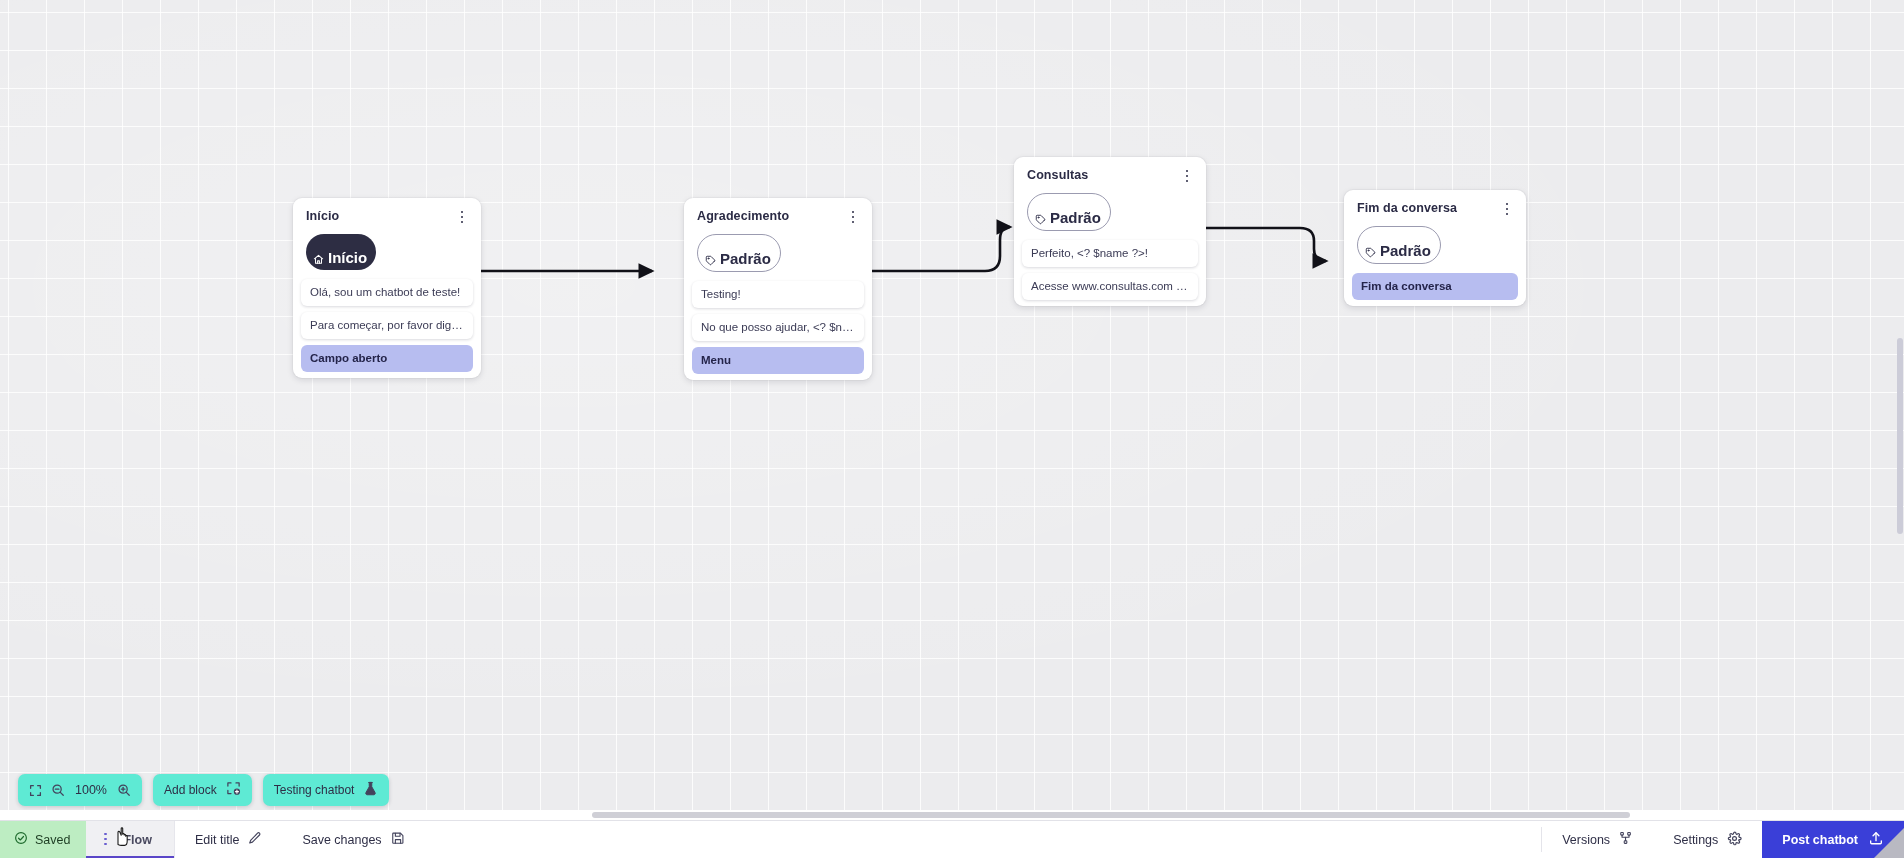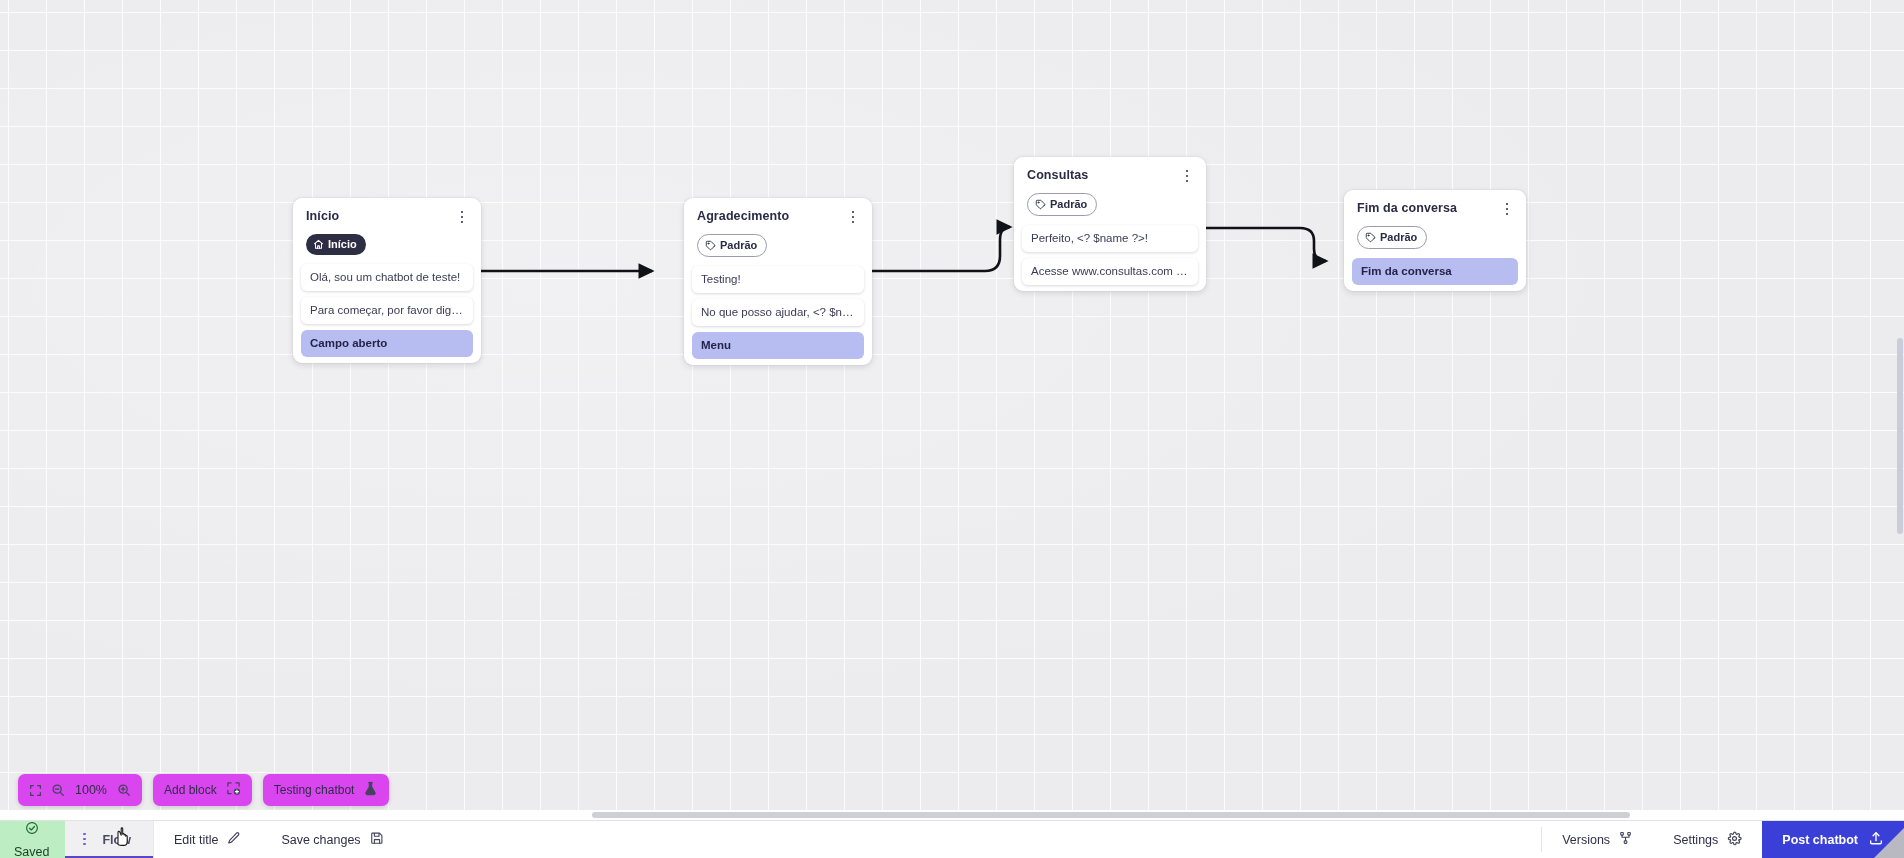--- a/index.html
+++ b/index.html
@@ -79,27 +79,27 @@
     display: block;
     width: 2.6px; height: 2.6px;
     border-radius: 50%;
     background: #2b2b45;
   }
 
   
   .badge-row { padding: 8px 13px 9px 13px; }
   .badge {
     display: inline-flex;
-    align-items: center;
+    align-items: flex-end;
     gap: 4px;
-    font-size: 11px;
+    font-size: 15px;
     font-weight: 700;
     line-height: 1;
     border-radius: 20px;
-    padding: 5px 9px 5px 7px;
+    padding: 16px 9px 5px 7px;
   }
   .badge.dark {
     background: #2d2d43;
     color: #ffffff;
   }
   .badge.outline {
     background: #ffffff;
     color: #2b2b45;
     border: 1px solid #9b9bb0;
   }
@@ -131,21 +131,21 @@
   
   #toolbar {
     position: absolute;
     left: 18px;
     bottom: 52px;
     display: flex;
     gap: 11px;
     z-index: 20;
   }
   .tb-group {
-    background: #d946ef;
+    background: #5eead4;
     border-radius: 7px;
     box-shadow: 0 1px 4px rgba(20,20,45,0.18);
     display: flex;
     align-items: center;
     height: 32px;
     padding: 0 11px;
     gap: 9px;
   }
   .tb-btn {
     display: flex; align-items: center; gap: 9px;
@@ -169,21 +169,20 @@
     z-index: 30;
     font-size: 12.5px;
     color: #2e2e46;
   }
   .saved-chip {
     background: #bdedc2;
     color: #1d3c22;
     display: flex; align-items: center; gap: 7px;
     padding: 0 16px 0 14px;
     font-size: 12.5px;
-    flex-direction: column;
   }
   .flow-tab {
     background: #f0f0f3;
     display: flex; align-items: center; gap: 11px;
     padding: 0 22px 0 12px;
     position: relative;
     cursor: pointer;
     border-right: 1px solid #e6e6ec;
   }
   .flow-tab::after {

